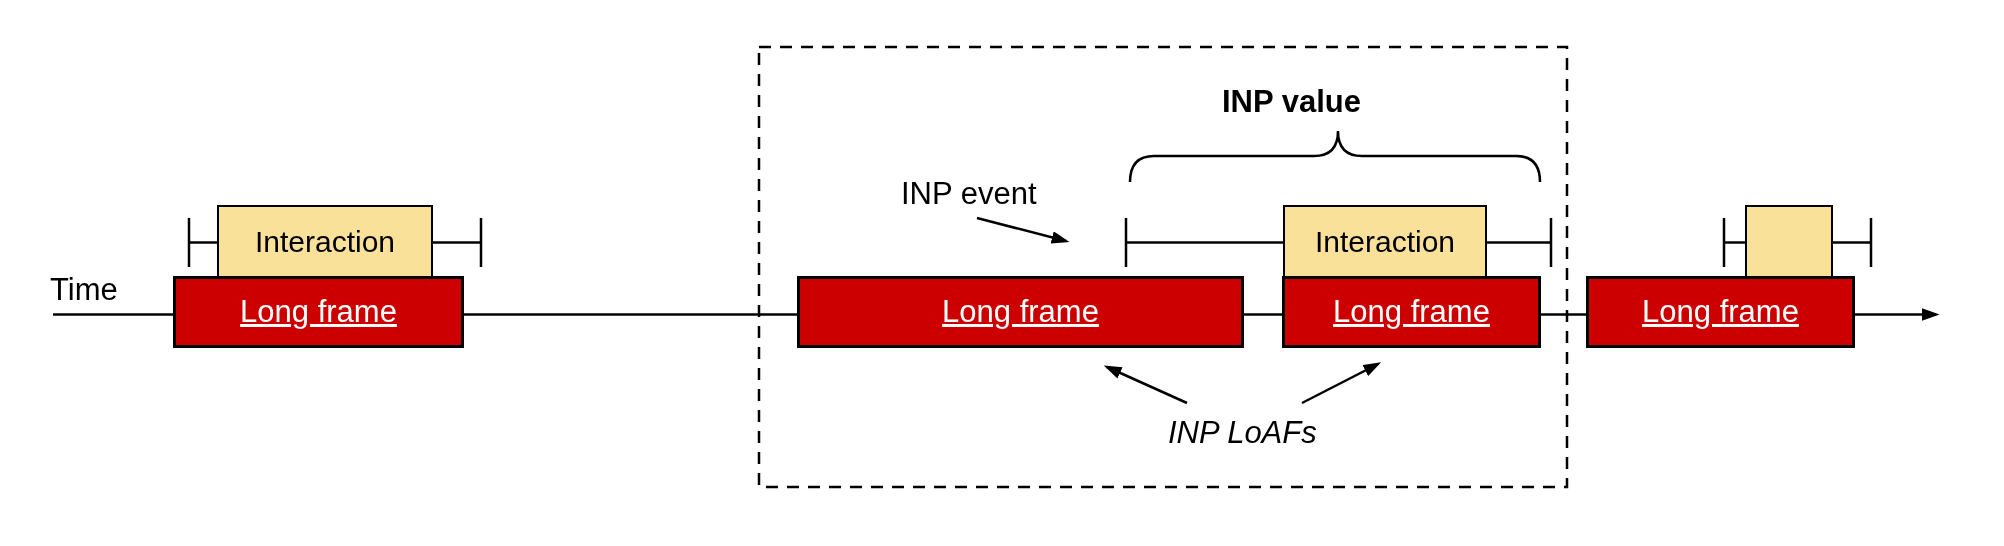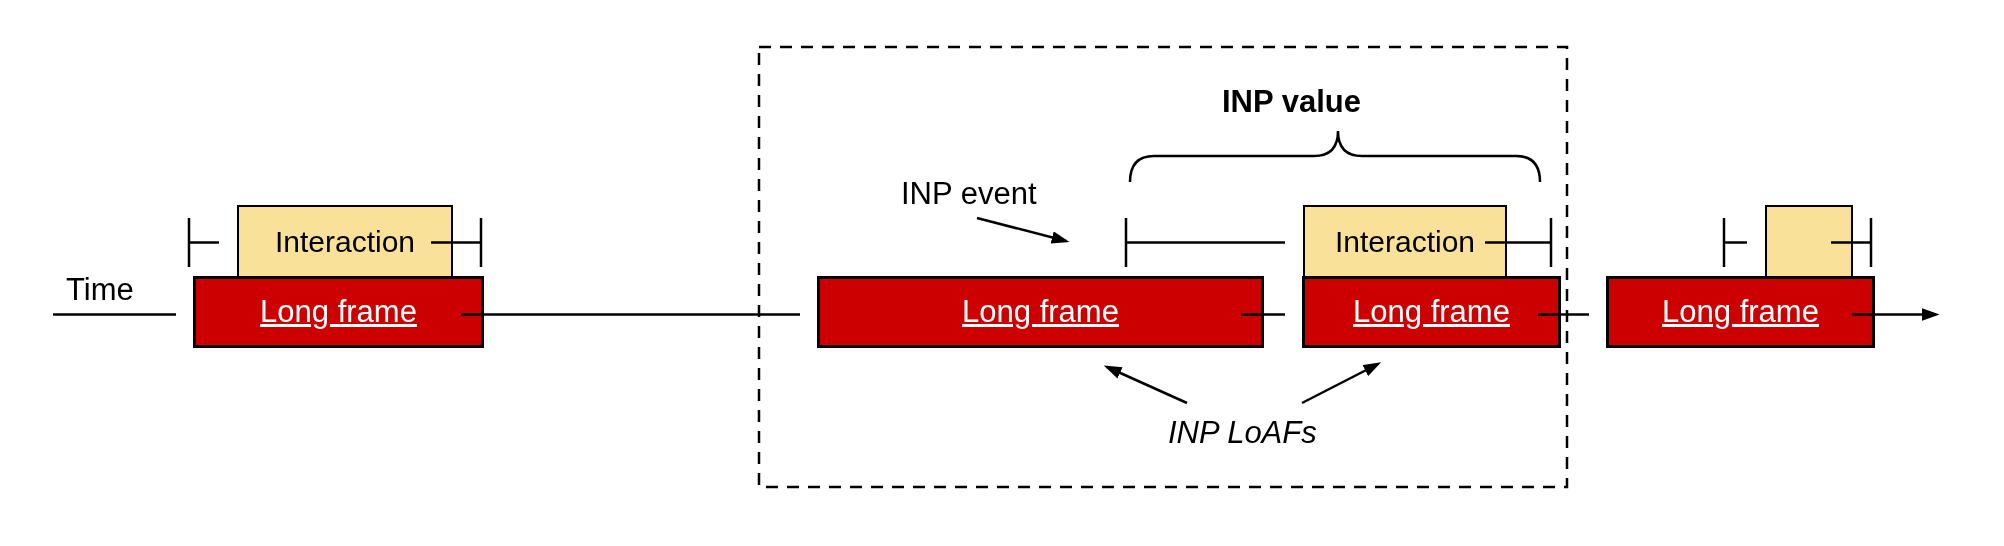--- a/index.html
+++ b/index.html
@@ -11,21 +11,20 @@
     font-family: "Liberation Sans", sans-serif;
     overflow: hidden;
   }
   .box {
     position: absolute;
     box-sizing: border-box;
     display: flex;
     align-items: center;
     justify-content: center;
     white-space: nowrap;
-    margin-left: 20px;
   }
   .lf {
     background: var(--long-frame-fill, #cc0000);
     border: 3px solid var(--stroke, #000);
     color: var(--long-frame-text, #fff);
     font-size: 31px;
     z-index: 2;
     text-decoration: underline;
   }
   .inter {
@@ -121,18 +120,18 @@
   <div class="box lf" style="left:797px; top:276px; width:447px; height:72px;">
     <span>Long frame</span>
   </div>
   <div class="box lf" style="left:1282px; top:276px; width:259px; height:72px;">
     <span>Long frame</span>
   </div>
   <div class="box lf" style="left:1586px; top:276px; width:269px; height:72px;">
     <span>Long frame</span>
   </div>
 
-  <div class="lbl" style="left:50px;  top:272px;margin-left:16px;">Time</div>
+  <div class="lbl" style="left:50px;  top:272px;">Time</div>
   <div class="lbl" style="left:901px; top:151px;margin-top:25px;">INP event</div>
   <div class="lbl" style="left:1222px; top:84px;font-weight:bold;">INP value</div>
   <div class="lbl" style="left:1168px; top:415px;font-style:italic;">INP LoAFs</div>
 
 </div>
 
 </body></html>

